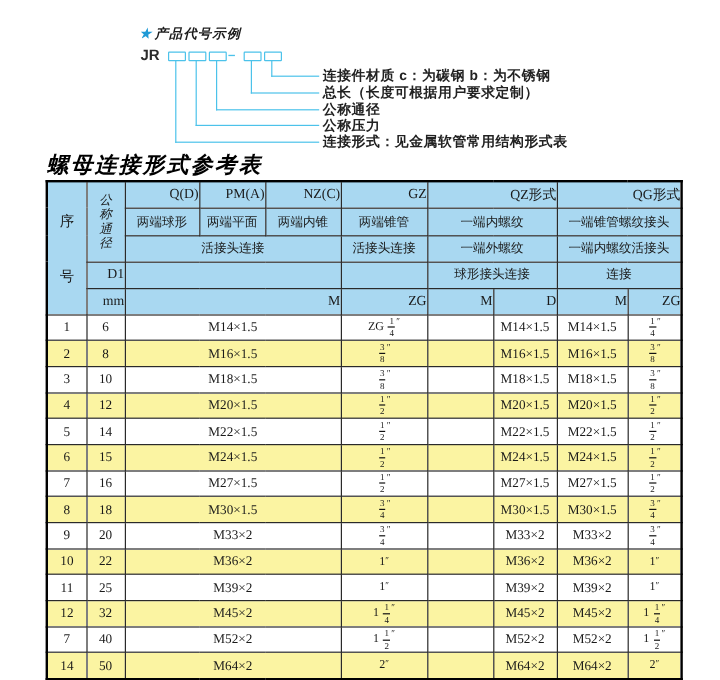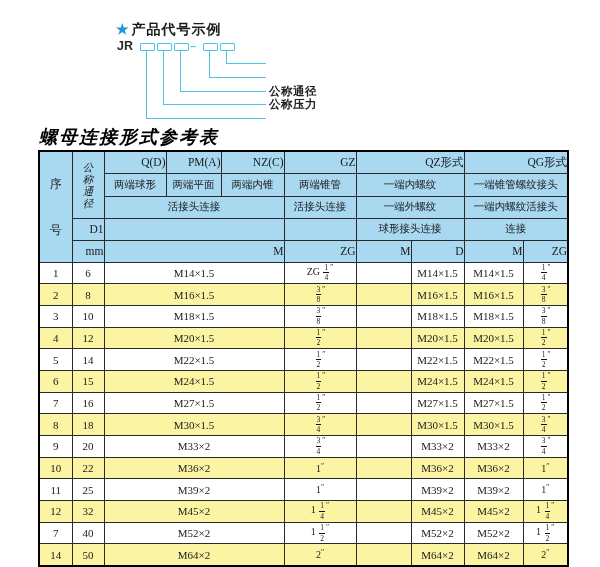--- a/index.html
+++ b/index.html
@@ -1,21 +1,21 @@
 <!DOCTYPE html>
 <html><head>
 <meta charset="utf-8">
 <style>
   html,body{margin:0;padding:0;background:#fff;}
   #page{position:relative;width:600px;height:567px;background:#fff;overflow:hidden;
         font-family:"Liberation Sans",sans-serif;color:#1a1a1a;}
 
   
-  .diag-title{position:absolute;left:116px;top:21px;font-size:14px;font-weight:bold;
-              letter-spacing:1px;white-space:nowrap;}
+  .diag-title{position:absolute;left:116px;top:21px;font-size:11px;font-weight:bold;
+              letter-spacing:1px;white-space:nowrap;font-style:italic;}
   .diag-title .star{color:#1f9ad6;margin-right:2px;}
   .jr{position:absolute;left:117px;top:39px;font-size:12.5px;font-weight:bold;color:#2b2b2b;text-align:right;}
   .codebox{position:absolute;top:43px;width:13px;height:6px;border:1px solid #4cc2ea;
            border-radius:1px;background:#fff;}
   .codedash{position:absolute;top:40px;color:#4cc2ea;font-weight:bold;font-size:11px;}
   .conn{position:absolute;border-left:1px solid #4cc2ea;border-bottom:1px solid #4cc2ea;}
   .dlabel{position:absolute;left:269px;font-size:11.5px;font-weight:bold;color:#222;
           white-space:nowrap;letter-spacing:0.5px;}
 
   
@@ -57,22 +57,25 @@
   <div class="codedash" style="left:190px;">–</div>
   <div class="codebox" style="left:203px;"></div>
   <div class="codebox" style="left:220px;"></div>
 
   <div class="conn" style="left:226px;top:50px;width:39px;height:13px;"></div>
   <div class="conn" style="left:209px;top:50px;width:56px;height:27px;"></div>
   <div class="conn" style="left:180px;top:50px;width:85px;height:41px;"></div>
   <div class="conn" style="left:163px;top:50px;width:102px;height:54px;"></div>
   <div class="conn" style="left:146px;top:50px;width:119px;height:68px;"></div>
 
+  <div class="dlabel" style="top:56px;">连接件材质  c：为碳钢  b：为不锈钢</div>
+  <div class="dlabel" style="top:70px;">总长（长度可根据用户要求定制）</div>
   <div class="dlabel" style="top:84px;">公称通径</div>
   <div class="dlabel" style="top:97px;">公称压力</div>
+  <div class="dlabel" style="top:111px;">连接形式：见金属软管常用结构形式表</div>
 
   <div class="tbl-title">螺母连接形式参考表</div>
 
   <table>
     <colgroup>
       <col style="width:33px">
         <col style="width:32px">
         <col style="width:62px">
       <col style="width:55px">
         <col style="width:63px">

